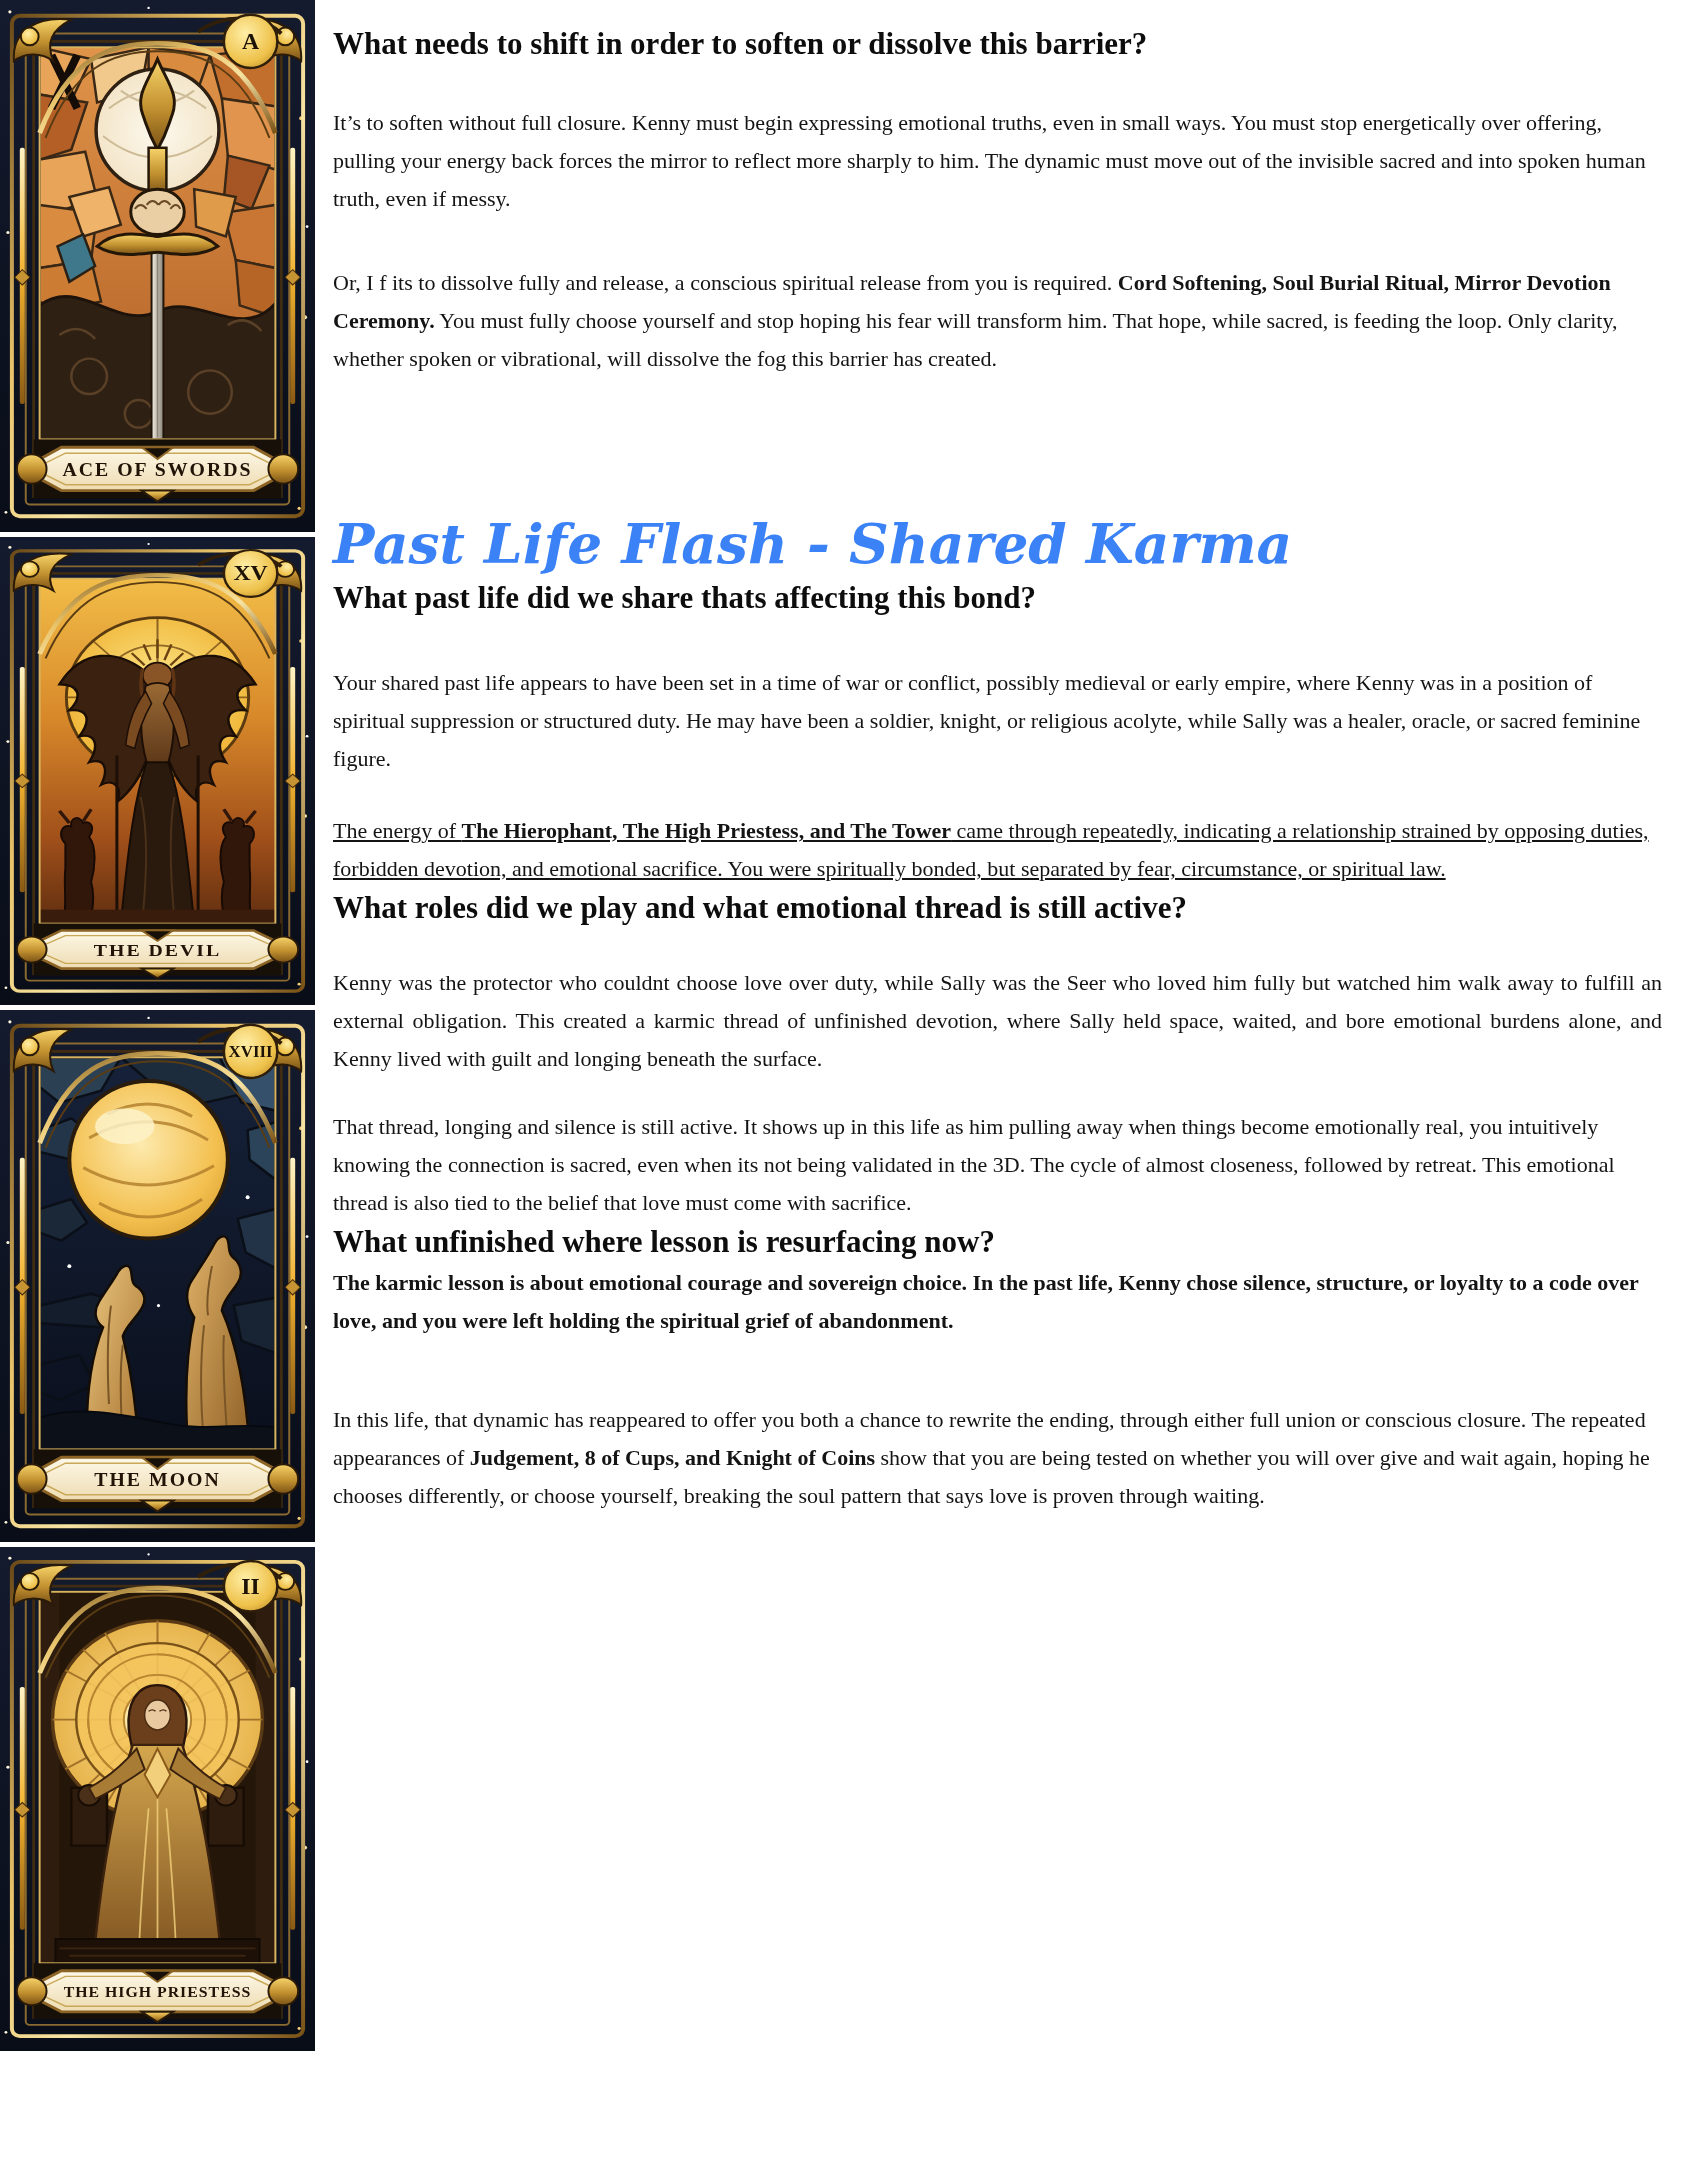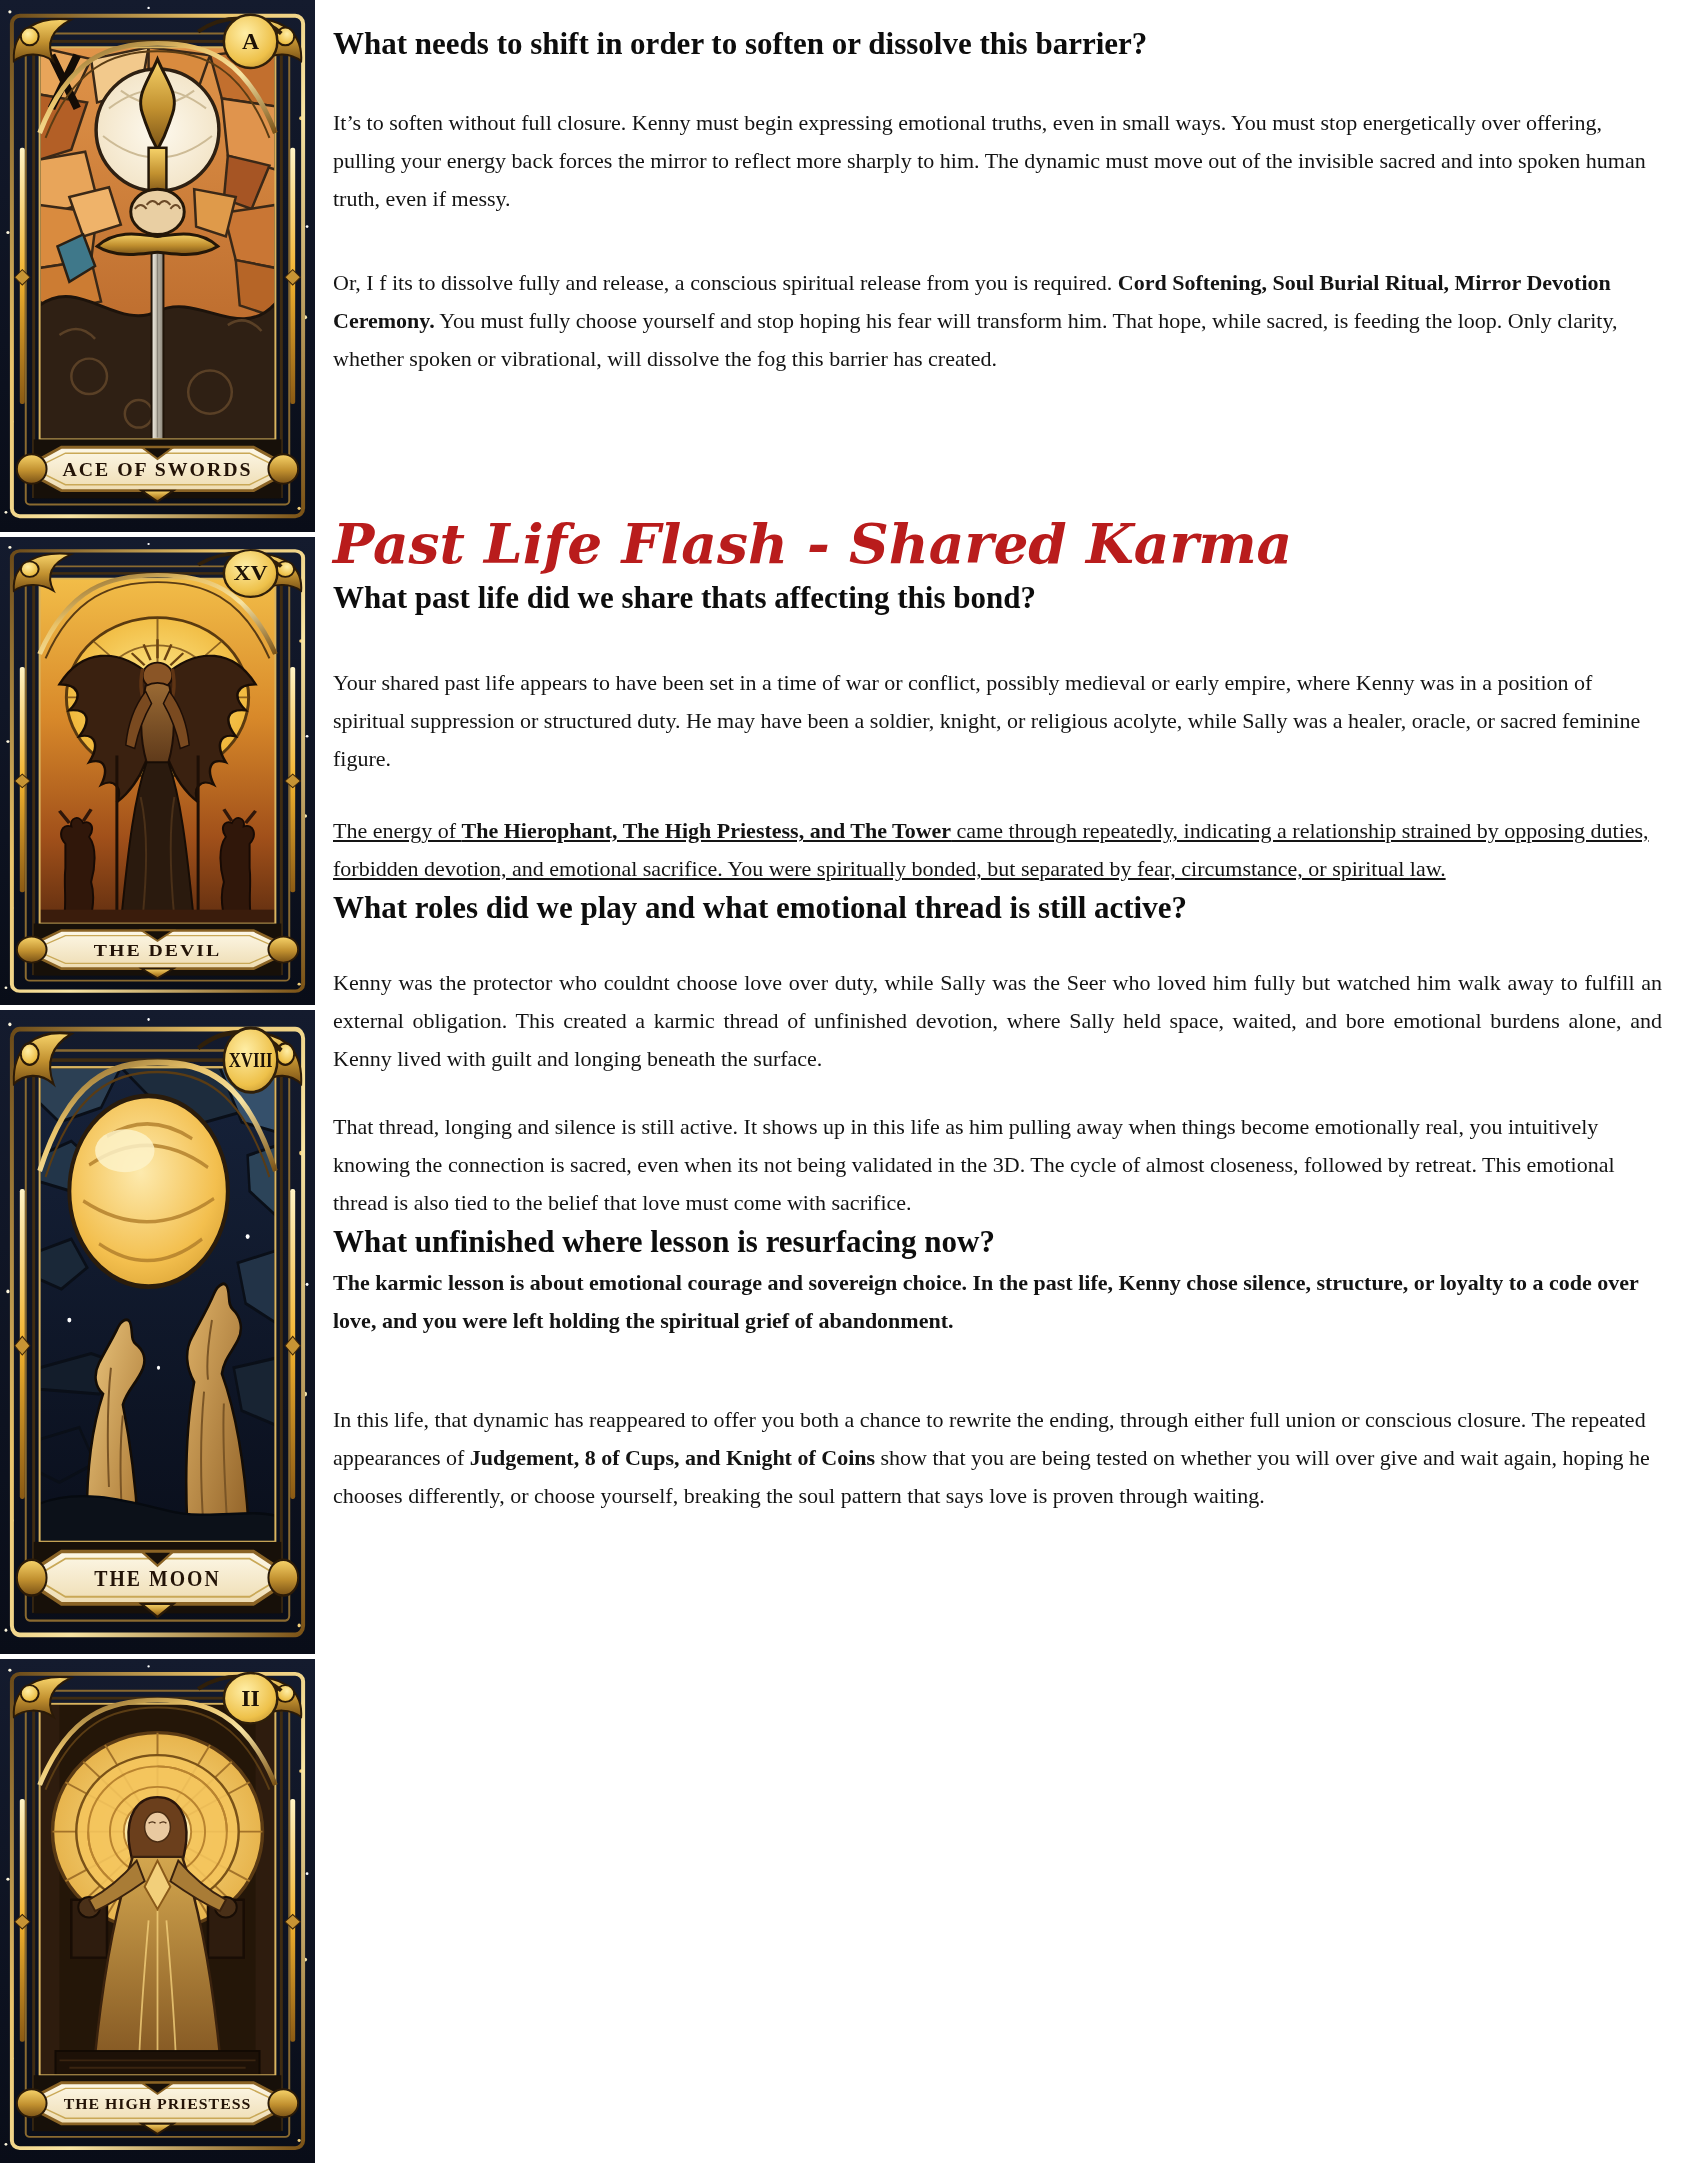--- a/index.html
+++ b/index.html
@@ -18,21 +18,21 @@
                     fill:#231307;text-anchor:middle;}
   text.banner-label-sm{font:700 16px "Liberation Serif",serif;letter-spacing:1px;
                     fill:#231307;text-anchor:middle;}
 
   
   .content{position:absolute;left:333px;top:0;width:1329px;padding-top:24px;}
   .content p{font-size:22px;line-height:38px;margin:0;}
   .content .b{font-weight:700;}
   h2.question{font-size:31px;line-height:40px;font-weight:700;margin:0;color:#0d0d0d;}
   .script-title{font-family:"DejaVu Serif",serif;font-style:italic;font-weight:700;
-                font-size:55px;line-height:69px;margin:131px 0 0;color:#b91c1c;}
+                font-size:55px;line-height:69px;margin:131px 0 0;color:#3b82f6;}
   .m-p1{margin-top:40px !important;}
   .m-p2{margin-top:46px !important;}
   .m-q2{margin-top:127px;}
   .m-p3{margin-top:46px !important;}
   .m-p4{margin-top:34px !important;text-decoration:underline;}
   .m-q3{margin-top:63px;}
   .m-p5{margin-top:36px !important;text-align:justify;}
   .m-p6{margin-top:30px !important;}
   .m-q4{margin-top:40px;}
   .m-p7{margin-top:2px !important;font-weight:bold;}
@@ -338,21 +338,21 @@
     <figure class="tarot-card" style="height:468px">
       <svg viewBox="0 0 318 540" preserveAspectRatio="none">
         <use href="#frame-bg"></use>
           <use href="#scene-devil"></use>
           <use href="#frame-fg"></use>
         <text class="numeral" x="253" y="50">XV</text>
         <text class="banner-label" x="159" y="483">THE DEVIL</text>
       </svg>
     </figure>
 
-    <figure class="tarot-card" style="height:644px">
+    <figure class="tarot-card" style="height:532px">
       <svg viewBox="0 0 318 540" preserveAspectRatio="none">
         <use href="#frame-bg"></use>
           <use href="#scene-moon"></use>
           <use href="#frame-fg"></use>
         <text class="numeral-sm" x="253" y="48">XVIII</text>
         <text class="banner-label" x="159" y="483">THE MOON</text>
       </svg>
     </figure>
 
     <figure class="tarot-card" style="height:504px">

